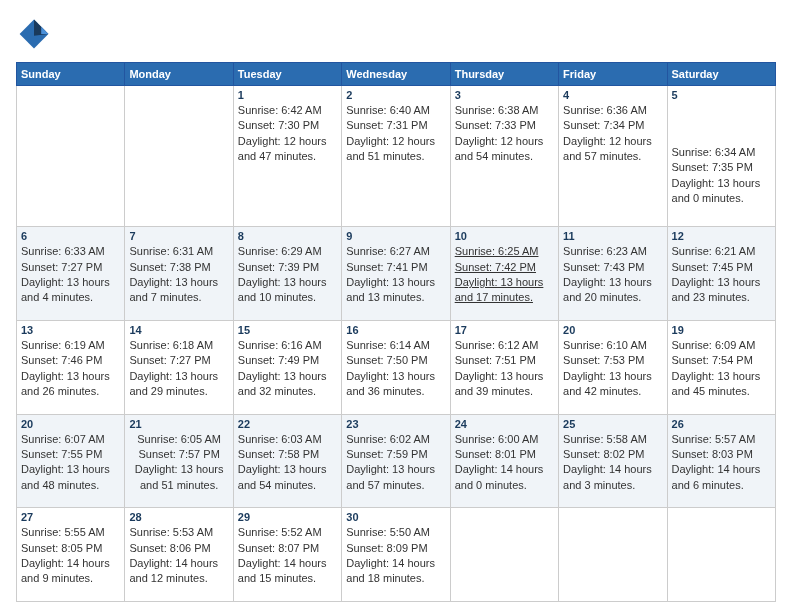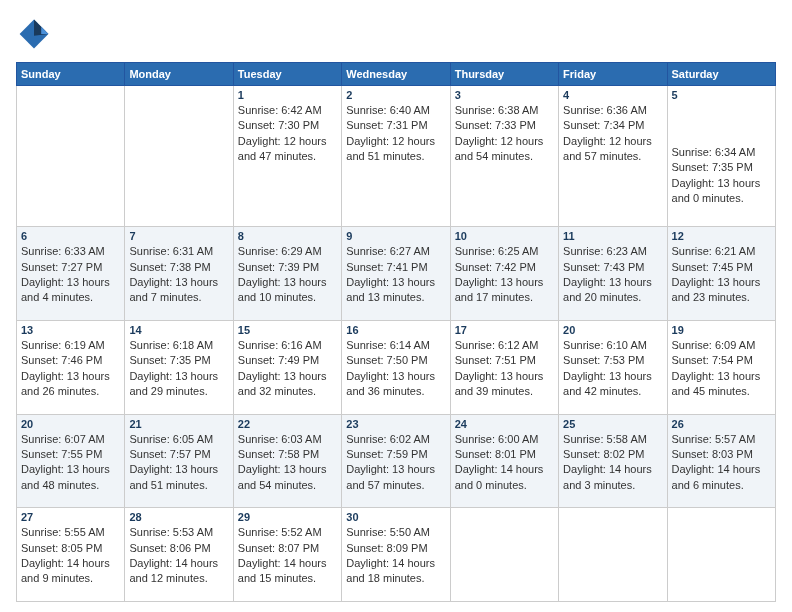--- a/index.html
+++ b/index.html
@@ -195,21 +195,21 @@
           </td>
           <td>
             <span class="day-num">9</span>
             <div class="day-info" style="white-space: pre-line;">Sunrise: 6:27 AM
 Sunset: 7:41 PM
 Daylight: 13 hours
 and 13 minutes.</div>
           </td>
           <td>
             <span class="day-num">10</span>
-            <div class="day-info" style="white-space: pre-line;">Sunrise: 6:25 AM
+            <div class="day-info" style="white-space: pre-line; text-decoration: underline;">Sunrise: 6:25 AM
 Sunset: 7:42 PM
 Daylight: 13 hours
 and 17 minutes.</div>
           </td>
           <td>
             <span class="day-num">11</span>
             <div class="day-info" style="white-space: pre-line;">Sunrise: 6:23 AM
 Sunset: 7:43 PM
 Daylight: 13 hours
 and 20 minutes.</div>
@@ -226,21 +226,21 @@
           <td>
             <span class="day-num">13</span>
             <div class="day-info" style="white-space: pre-line;">Sunrise: 6:19 AM
 Sunset: 7:46 PM
 Daylight: 13 hours
 and 26 minutes.</div>
           </td>
           <td>
             <span class="day-num">14</span>
             <div class="day-info" style="white-space: pre-line;">Sunrise: 6:18 AM
-Sunset: 7:35 PM
+Sunset: 7:27 PM
 Daylight: 13 hours
 and 29 minutes.</div>
           </td>
           <td>
             <span class="day-num">15</span>
             <div class="day-info" style="white-space: pre-line;">Sunrise: 6:16 AM
 Sunset: 7:49 PM
 Daylight: 13 hours
 and 32 minutes.</div>
           </td>
@@ -276,21 +276,21 @@
         <tr class="row-shaded">
           <td>
             <span class="day-num">20</span>
             <div class="day-info" style="white-space: pre-line;">Sunrise: 6:07 AM
 Sunset: 7:55 PM
 Daylight: 13 hours
 and 48 minutes.</div>
           </td>
           <td>
             <span class="day-num">21</span>
-            <div class="day-info" style="white-space: pre-line;">Sunrise: 6:05 AM
+            <div class="day-info" style="white-space: pre-line; text-align: center;">Sunrise: 6:05 AM
 Sunset: 7:57 PM
 Daylight: 13 hours
 and 51 minutes.</div>
           </td>
           <td>
             <span class="day-num">22</span>
             <div class="day-info" style="white-space: pre-line;">Sunrise: 6:03 AM
 Sunset: 7:58 PM
 Daylight: 13 hours
 and 54 minutes.</div>

